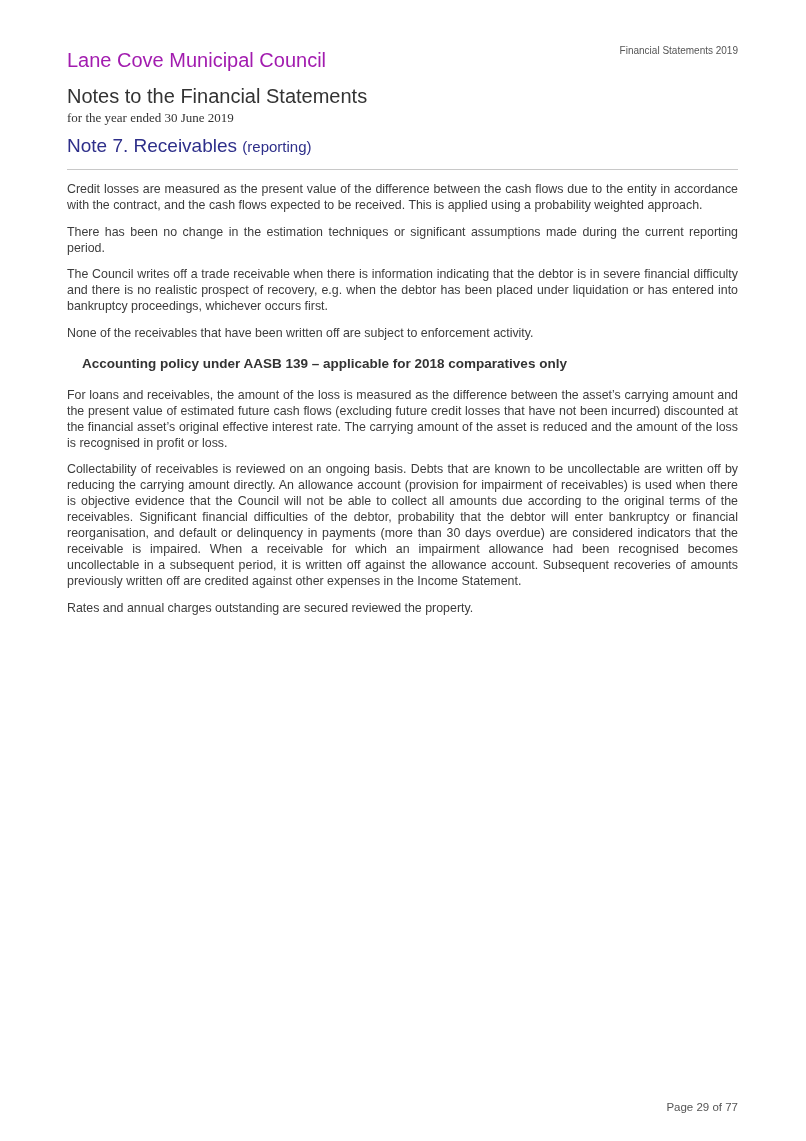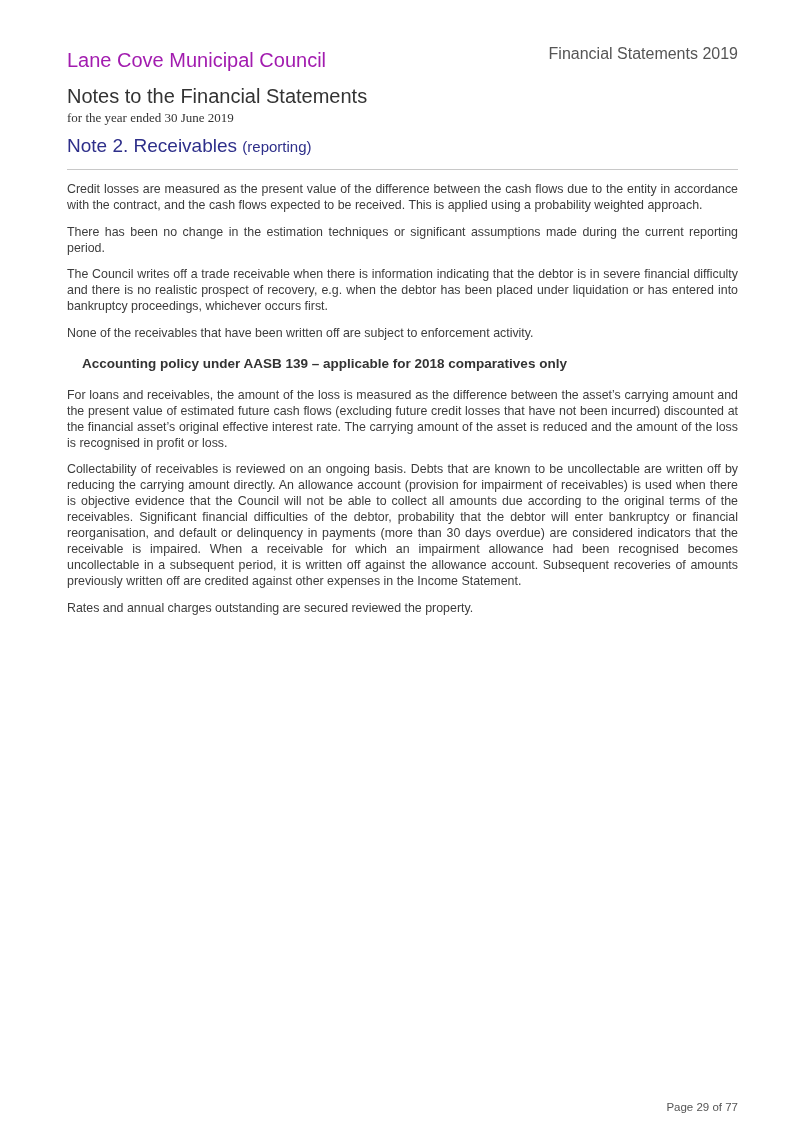--- a/index.html
+++ b/index.html
@@ -1,40 +1,40 @@
 <!DOCTYPE html>
 <html><head>
 <meta charset="utf-8">
 <style>
   html, body { margin: 0; padding: 0; background: #ffffff; }
   body { width: 806px; height: 1141px; position: relative; overflow: hidden;
          font-family: "Liberation Sans", sans-serif; color: #3a3a3a; }
   .org { position: absolute; left: 67px; top: 49px; font-size: 20px; color: #a21caf; }
-  .top-right { position: absolute; right: 68px; top: 45px; font-size: 16px; color: #555; }
+  .top-right { position: absolute; right: 68px; top: 45px; font-size: 10px; color: #555; }
   .notes-title { position: absolute; left: 67px; top: 85px; font-size: 20px; color: #333; }
   .notes-sub { position: absolute; left: 67px; top: 110px; font-size: 13px; color: #333; font-family: Liberation Serif, serif; }
   .note-heading { position: absolute; left: 67px; top: 135px; font-size: 19px; color: #2e2f8a; }
   .note-heading .cont { font-size: 15px; }
   .rule { position: absolute; left: 67px; top: 169px; width: 671px; height: 1px; background: #c8c8c8; }
   .content { position: absolute; left: 67px; top: 181px; width: 671px; font-size: 12.4px; line-height: 16px;
              color: #3c3c3c; text-align: justify; }
   .content p { margin: 0 0 10.5px 0; }
   .content h3 { margin: 15px; font-size: 13.5px; font-weight: bold; color: #333; line-height: 16px; }
   .content p.after-h { margin-top: 12px; }
   .page-num { position: absolute; right: 68px; top: 1101px; font-size: 11.5px; color: #555; }
 </style>
 </head>
 <body>
 
 <div class="org">Lane Cove Municipal Council</div>
 <div class="top-right">Financial Statements 2019</div>
 <div class="notes-title">Notes to the Financial Statements</div>
 <div class="notes-sub">for the year ended 30 June 2019</div>
 <div class="note-heading">
-  <span>Note 2. Receivables</span>
+  <span>Note 7. Receivables</span>
   <span class="cont">(reporting)</span>
 </div>
 <div class="rule"></div>
 
 <div class="content">
   <p>Credit losses are measured as the present value of the difference between the cash flows due to the entity in accordance with the contract, and the cash flows expected to be received. This is applied using a probability weighted approach.</p>
   <p>There has been no change in the estimation techniques or significant assumptions made during the current reporting period.</p>
   <p>The Council writes off a trade receivable when there is information indicating that the debtor is in severe financial difficulty and there is no realistic prospect of recovery, e.g. when the debtor has been placed under liquidation or has entered into bankruptcy proceedings, whichever occurs first.</p>
   <p>None of the receivables that have been written off are subject to enforcement activity.</p>
   <h3>Accounting policy under AASB 139 – applicable for 2018 comparatives only</h3>

